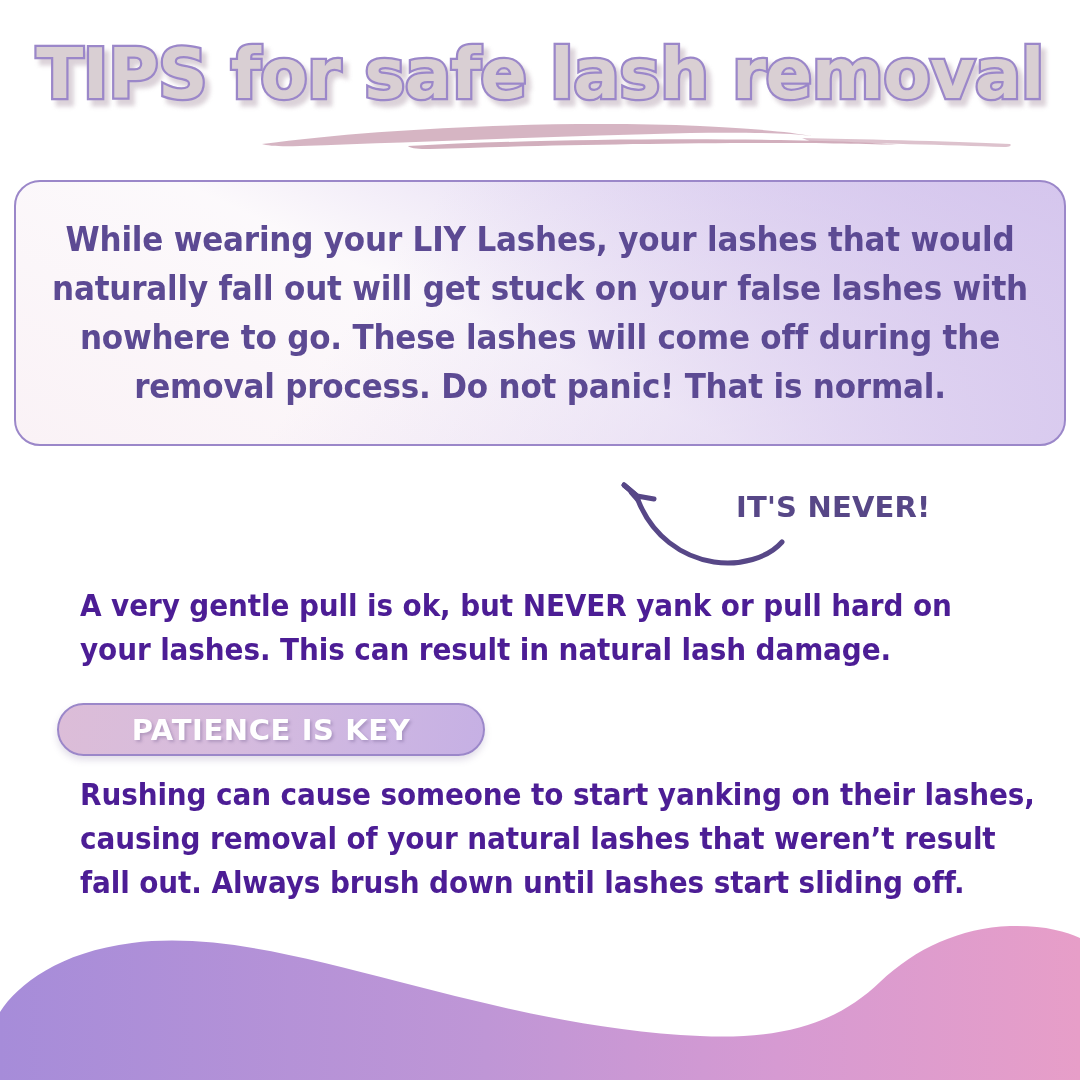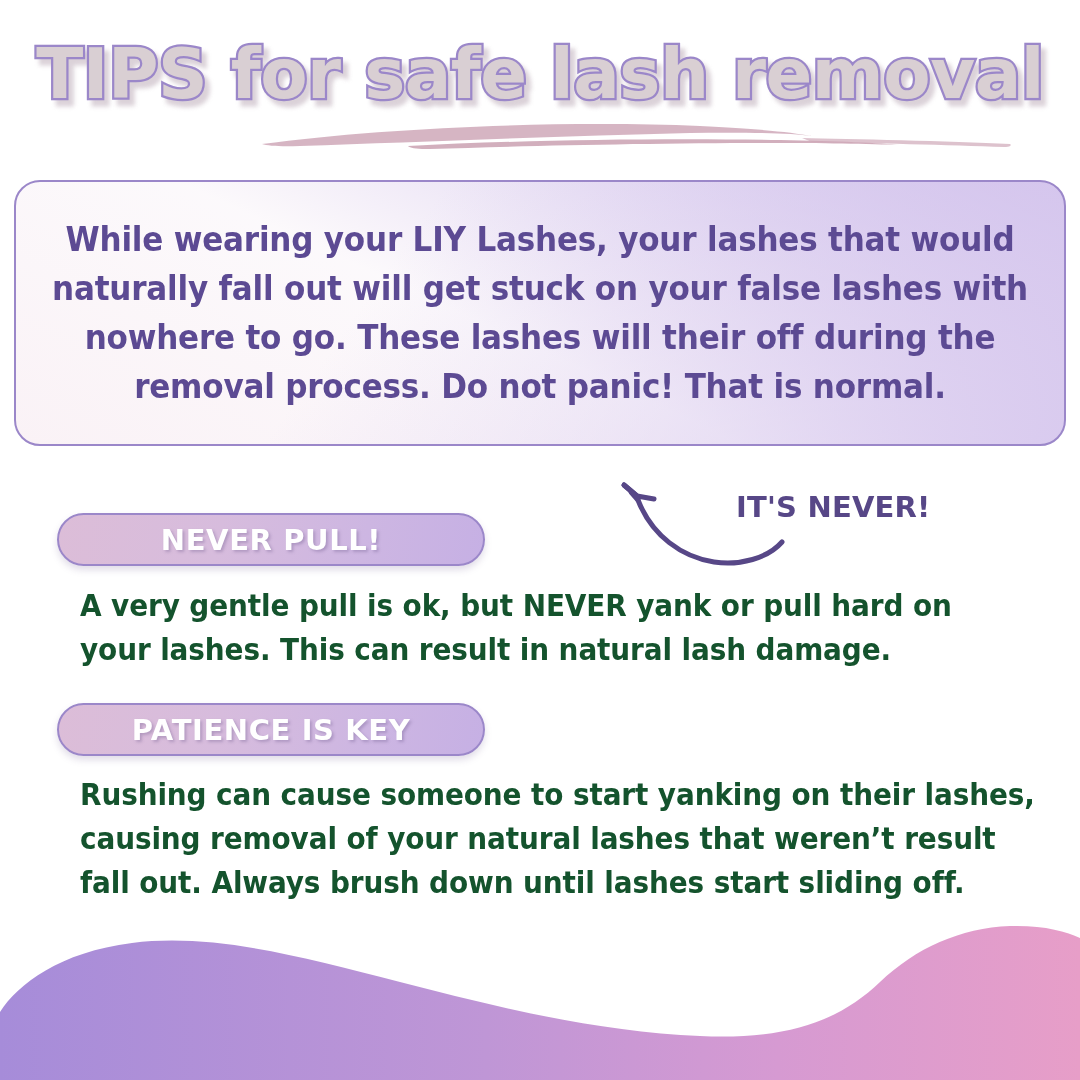--- a/index.html
+++ b/index.html
@@ -156,21 +156,21 @@
   #badge-patience { top: 703px; width: 428px; }
 
   
   .body-text {
     position: absolute;
     left: 80px;
     font-family: "DejaVu Sans Condensed", "DejaVu Sans", sans-serif;
     font-weight: bold;
     font-size: 31px;
     line-height: 44px;
-    color: #14532d;
+    color: #4c1d95;
     letter-spacing: -0.1px;
     margin: 0;
   }
   #para-never    { top: 583px; width: 930px; }
   #para-patience { top: 772px; width: 960px; }
 
   
   .wave {
     position: absolute;
     left: 0;
@@ -193,35 +193,32 @@
     </span>
   </div>
 
   <svg class="title-underline" viewBox="0 0 1080 44">
     <path d="M262,32 C380,16 560,8 700,14 C760,17 790,20 812,24 C790,21 740,20 690,21 C560,24 420,30 300,34 C280,34.5 268,34 262,32 Z" fill="#cfa8b8" opacity="0.85"></path>
     <path d="M408,34 C520,28 660,26 780,28 C840,29 880,31 900,33 C870,32 820,31 770,31 C650,31 520,34 430,37 C418,37.5 410,36 408,34 Z" fill="#c79bad" opacity="0.8"></path>
     <path d="M802,26 C850,27 950,29 1010,32 C1012,33.5 1010,35 1004,35 C950,33 870,31 812,30 Z" fill="#cfa8b8" opacity="0.7"></path>
   </svg>
 
   <div class="callout">
-    <p class="callout-text">While wearing your LIY Lashes, your lashes that would naturally fall out will get stuck on your false lashes with nowhere to go. These lashes will their off during the removal process. Do not panic! That is normal.</p>
+    <p class="callout-text">While wearing your LIY Lashes, your lashes that would naturally fall out will get stuck on your false lashes with nowhere to go. These lashes will come off during the removal process. Do not panic! That is normal.</p>
   </div>
 
   <svg class="arrow-svg" viewBox="0 0 200 96">
     <path d="M176,68 C162,84 134,92 108,88 C76,83 46,62 32,26" fill="none" stroke="#574787" stroke-width="5" stroke-linecap="round"></path>
     <path d="M18,11 L31,22 L48,25" fill="none" stroke="#574787" stroke-width="5" stroke-linecap="round" stroke-linejoin="round"></path>
     <path d="M18,11 L31,22" fill="none" stroke="#574787" stroke-width="5" stroke-linecap="round"></path>
     <path d="M25,18 L32,26" fill="none" stroke="#574787" stroke-width="5" stroke-linecap="round"></path>
   </svg>
 
   <div class="its-normal">IT'S NEVER!</div>
 
-  <div class="badge" id="badge-never">
-    <span class="badge-label">NEVER PULL!</span>
-  </div>
   <p class="body-text" id="para-never">A very gentle pull is ok, but NEVER yank or pull hard on your lashes. This can result in natural lash damage.</p>
 
   <div class="badge" id="badge-patience">
     <span class="badge-label">PATIENCE IS KEY</span>
   </div>
   <p class="body-text" id="para-patience">Rushing can cause someone to start yanking on their lashes, causing removal of your natural lashes that weren’t result fall out. Always brush down until lashes start sliding off.</p>
 
   <svg class="wave" viewBox="0 0 1080 160" preserveAspectRatio="none">
     <defs>
       <linearGradient id="waveGrad" x1="0" y1="0" x2="1" y2="0">

